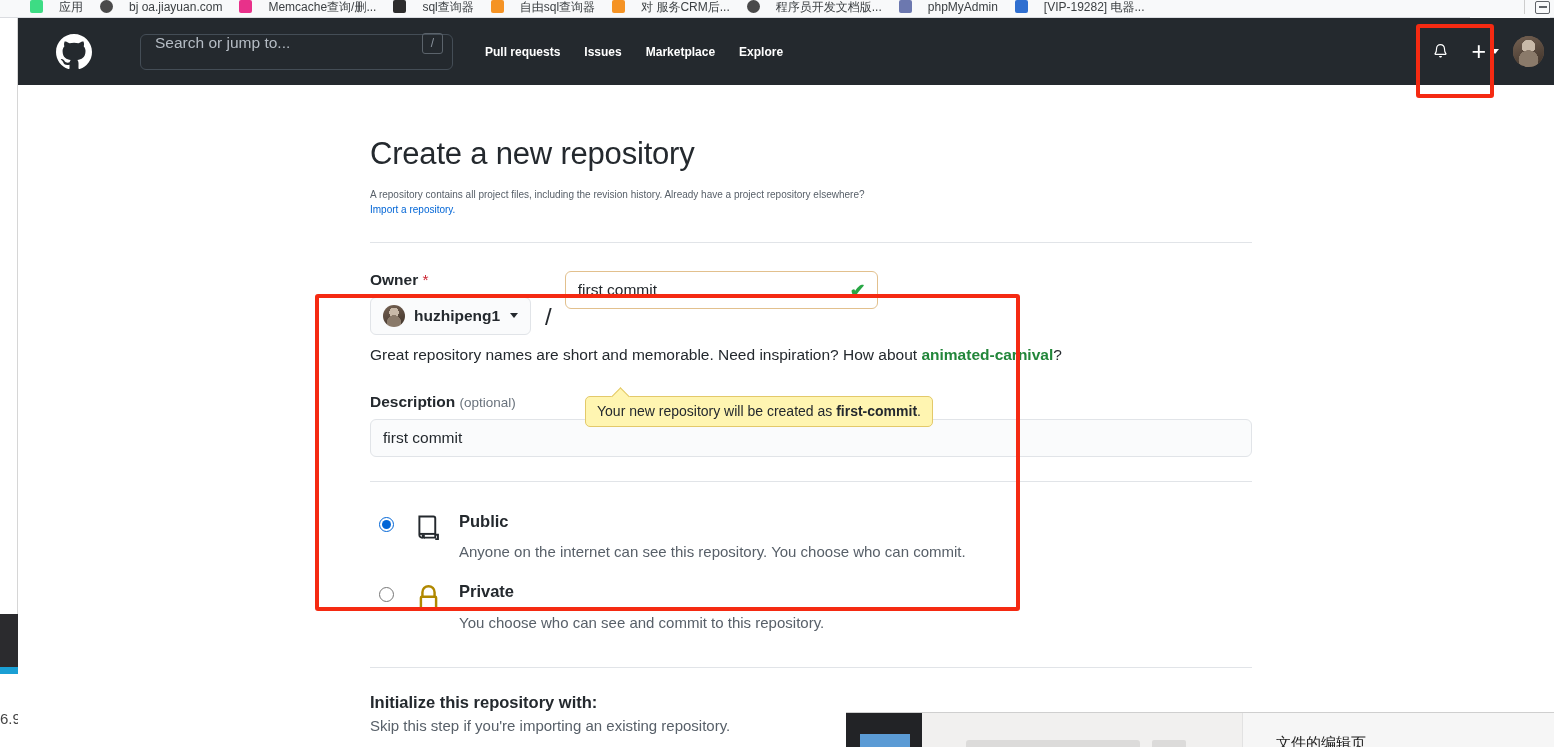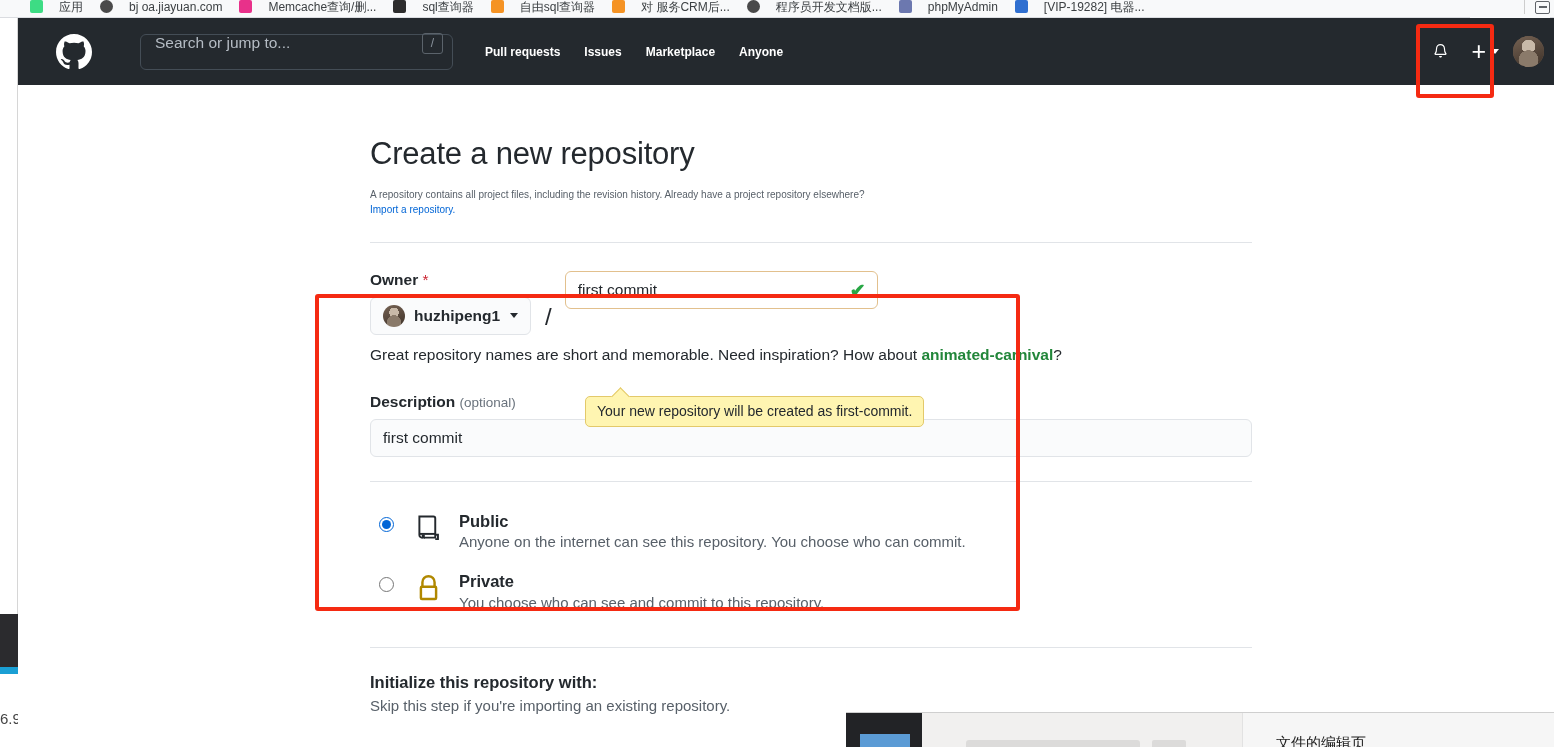--- a/index.html
+++ b/index.html
@@ -319,21 +319,21 @@
   #repo-created-tooltip:before {
     content: "";
     position: absolute;
     left: 28px; top: -7px;
     width: 12px; height: 12px;
     background: #fff5b1;
     border-left: 1px solid #e3c96a;
     border-top: 1px solid #e3c96a;
     transform: rotate(45deg);
   }
-  #tooltip-repo-slug { font-weight: normal; margin-top: 20px; }
+  #tooltip-repo-slug { font-weight: bold; margin-top: 20px; }
 
   
   #description-field-group { margin-top: 26px; }
   #description-input {
     width: 882px; height: 38px;
     border: 1px solid #e1e4e8;
     border-radius: 6px;
     background: #fafbfc;
     padding: 0 12px;
     font-size: 15.5px;
@@ -368,21 +368,21 @@
   .vis-title {
     font-size: 16.5px;
     font-weight: bold;
     color: #24292e;
     line-height: 1.25;
     cursor: pointer;
   }
   .vis-desc {
     font-size: 15px;
     color: #586069;
-    margin-top: 0;
+    margin-top: 10px;
     line-height: 1.4;
   }
 
   
   #initialize-section { margin-top: 25px; }
   #initialize-heading {
     font-size: 16.5px;
     font-weight: bold;
     color: #24292e;
   }
@@ -511,21 +511,21 @@
 
   <div id="header-search-box">
     <input id="header-search-input" type="text" placeholder="Search or jump to..." style="">
     <span id="search-slash-badge">/</span>
   </div>
 
   <nav id="header-nav">
     <a class="header-nav-link">Pull requests</a>
     <a class="header-nav-link">Issues</a>
     <a class="header-nav-link">Marketplace</a>
-    <a class="header-nav-link">Anyone</a>
+    <a class="header-nav-link">Explore</a>
   </nav>
 
   <div id="header-right">
     <div id="notifications-button">
       <svg width="17" height="19" viewBox="0 0 16 16">
         <path fill="none" stroke="#ffffff" stroke-width="1.1" d="M8 1.5c-2.2 0-3.7 1.6-3.7 3.7 0 2.6-.6 3.9-1.3 4.7-.3.3-.1.8.3.8h9.4c.4 0 .6-.5.3-.8-.7-.8-1.3-2.1-1.3-4.7 0-2.1-1.5-3.7-3.7-3.7z"></path>
         <path fill="#ffffff" d="M6.6 12.2h2.8c0 .8-.6 1.4-1.4 1.4s-1.4-.6-1.4-1.4z"></path>
       </svg>
     </div>
     <div id="create-new-menu">

